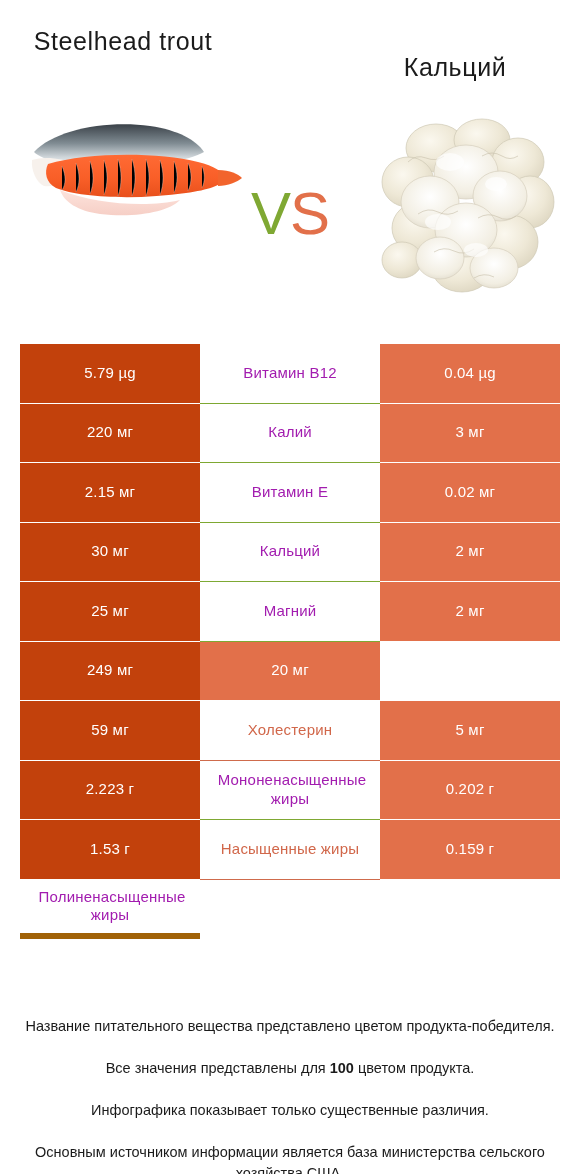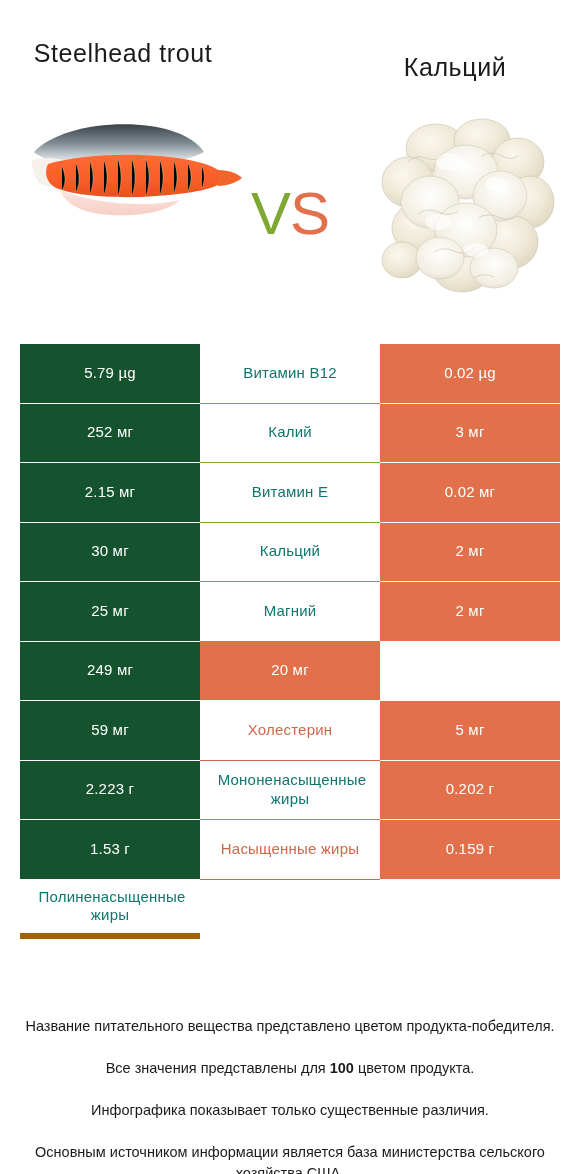--- a/index.html
+++ b/index.html
@@ -30,21 +30,21 @@
   .title {
     position: absolute;
     font-weight: 300;
     font-size: 25px;
     line-height: 1.25;
     letter-spacing: 0.6px;
     color: #1b1b1b;
     text-align: center;
     white-space: pre-line;
   }
-  .title-left  { left: 18px;  top: 38px;  width: 210px; }
+  .title-left  { left: 18px;  top: 26px;  width: 210px; }
   .title-right { right: 10px; top: 52px;  width: 230px; }
 
   
   .food-left {
     position: absolute;
     left: 18px;
     top: 108px;
     width: 225px;
     height: 130px;
   }
@@ -100,40 +100,40 @@
   }
 
   .cell-left, .cell-right {
     color: #ffffff;
     font-weight: 400;
     border-bottom: 1.5px solid #ffffff;
   }
   .row:last-child .cell-left,
   .row:last-child .cell-right { border-bottom: none; }
 
-  .cell-left  { background: #14532d; }
+  .cell-left  { background: #c2410c; }
   .cell-right { background: #E2704A; }
 
   .cell-mid {
     background: #ffffff;
     font-weight: 400;
     font-size: 15px;
     padding: 0 2px;
     overflow: hidden;
     white-space: nowrap;
     border-bottom: 1px solid transparent;
   }
   .cell-mid .mid-inner {
     width: 100%;
     overflow: hidden;
     white-space: normal;
     word-break: keep-all;
   }
 
-  .win-green .cell-mid { color: #0f766e; border-bottom-color: #7FA833; }
+  .win-green .cell-mid { color: #a21caf; border-bottom-color: #7FA833; }
   .win-orange .cell-mid { color: #D1674A; border-bottom-color: #CF6B4C; }
   .row:last-child .cell-mid { border-bottom-color: transparent; }
   .row.win-green:last-child .cell-mid { border-bottom: 6px solid #a16207; }
 
   
   .footnote {
     position: absolute;
     left: 0;
     top: 995px;
     width: 580px;
@@ -261,24 +261,24 @@
       </svg>
     </div>
   </div>
 
   <div class="table">
       <div class="row win-green">
         <div class="cell cell-left">5.79 µg</div>
         <div class="cell cell-mid">
           <span class="mid-inner">Витамин B12</span>
         </div>
-        <div class="cell cell-right">0.02 µg</div>
-      </div>
-      <div class="row win-green">
-        <div class="cell cell-left">252 мг</div>
+        <div class="cell cell-right">0.04 µg</div>
+      </div>
+      <div class="row win-green">
+        <div class="cell cell-left">220 мг</div>
         <div class="cell cell-mid">
           <span class="mid-inner">Калий</span>
         </div>
         <div class="cell cell-right">3 мг</div>
       </div>
       <div class="row win-green">
         <div class="cell cell-left">2.15 мг</div>
         <div class="cell cell-mid">
           <span class="mid-inner">Витамин E</span>
         </div>

